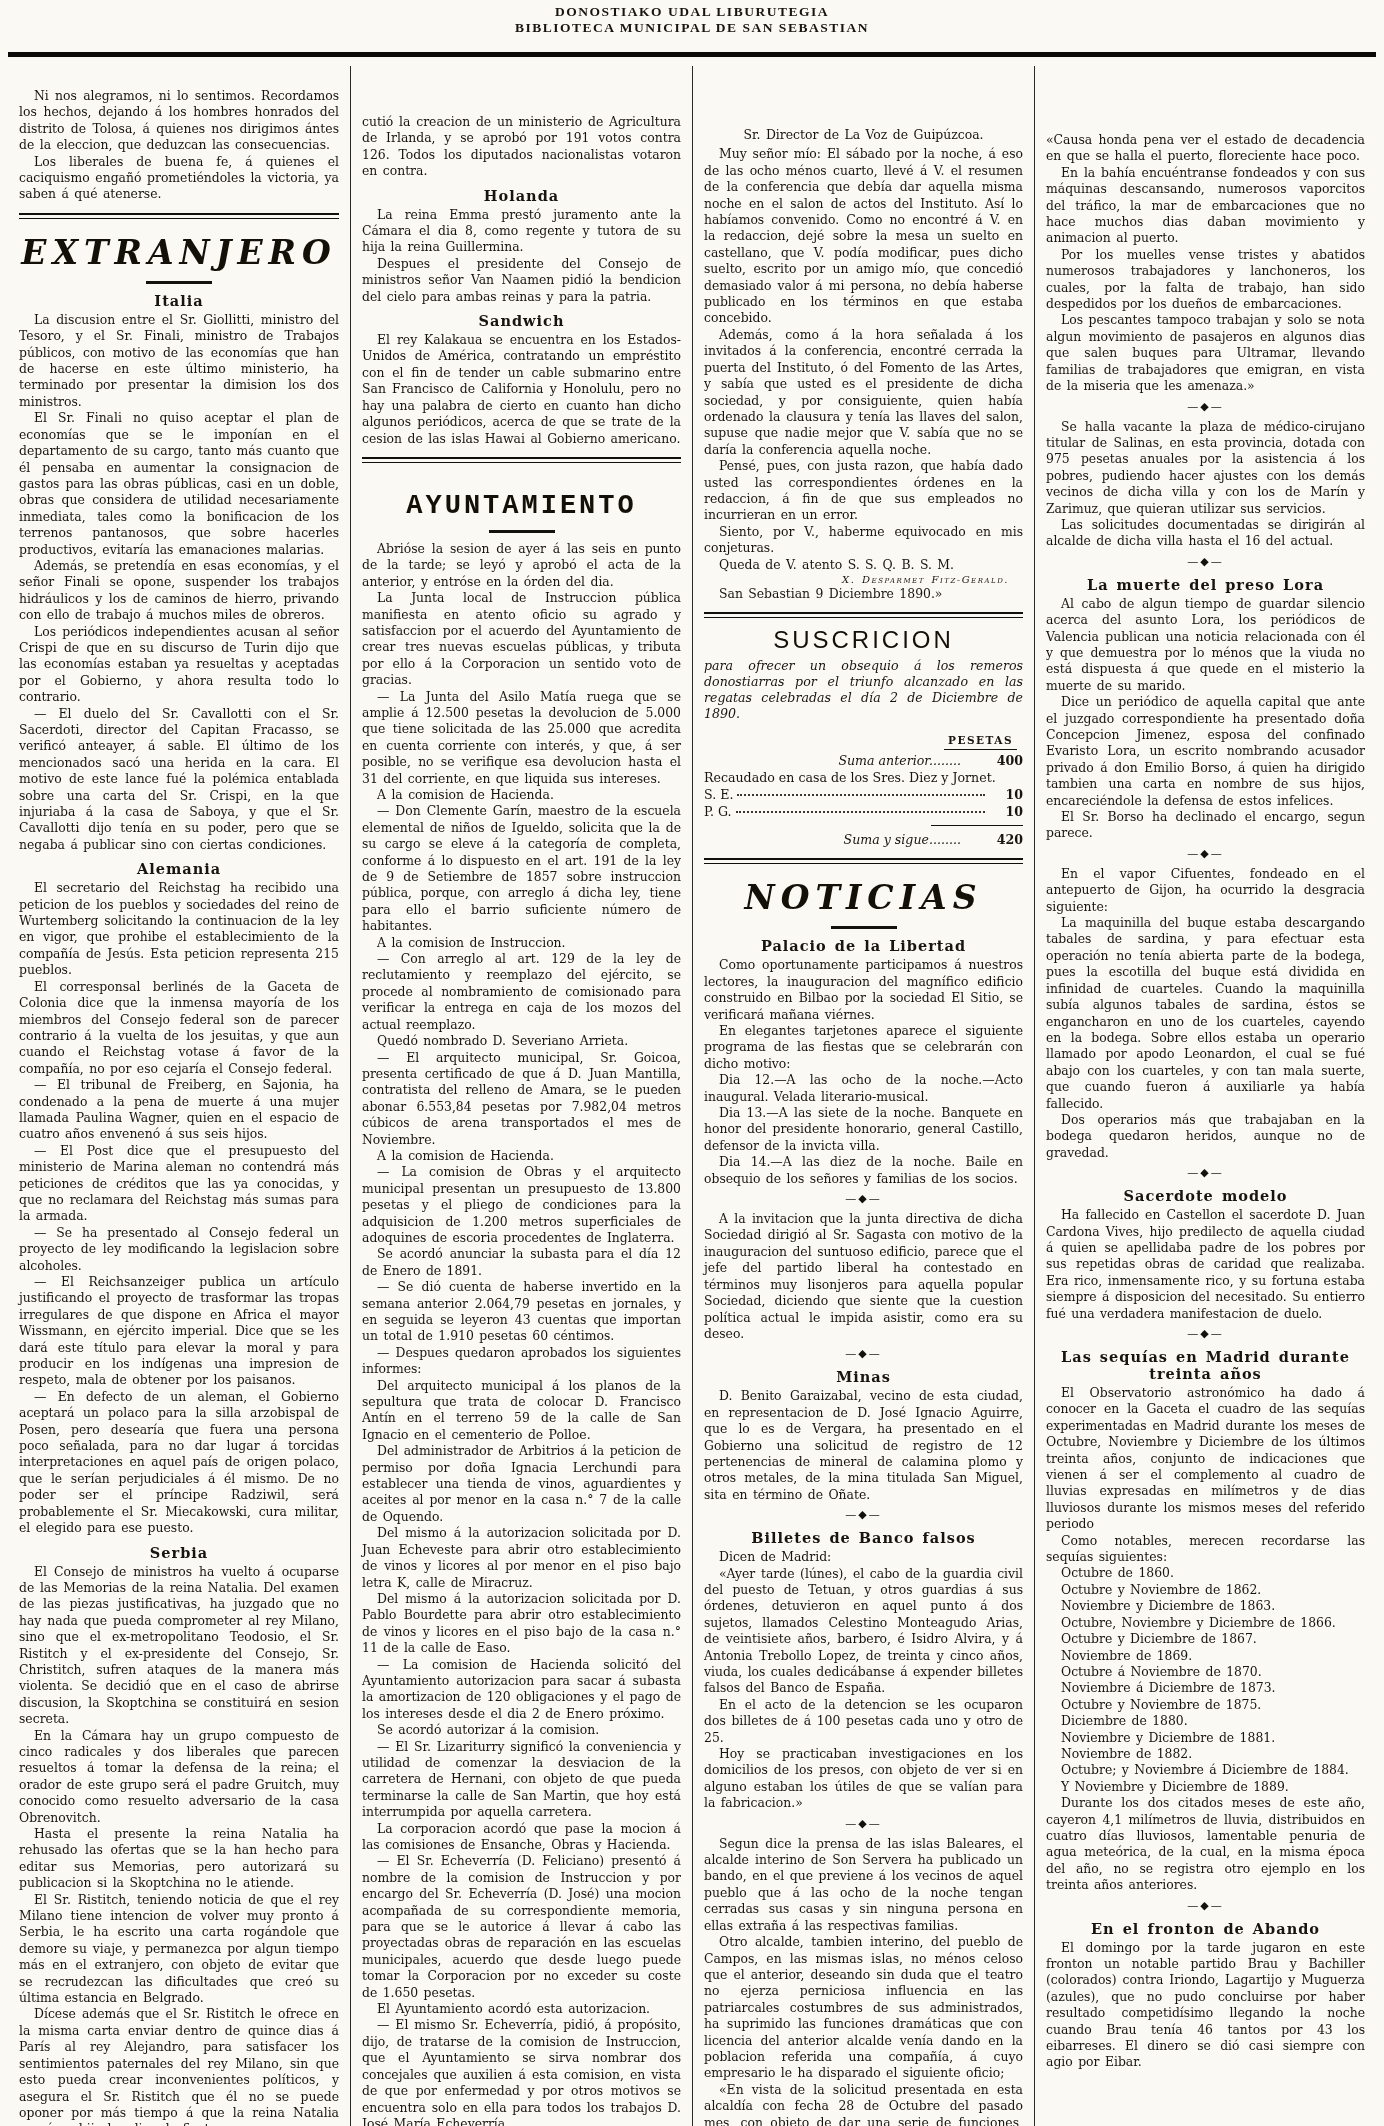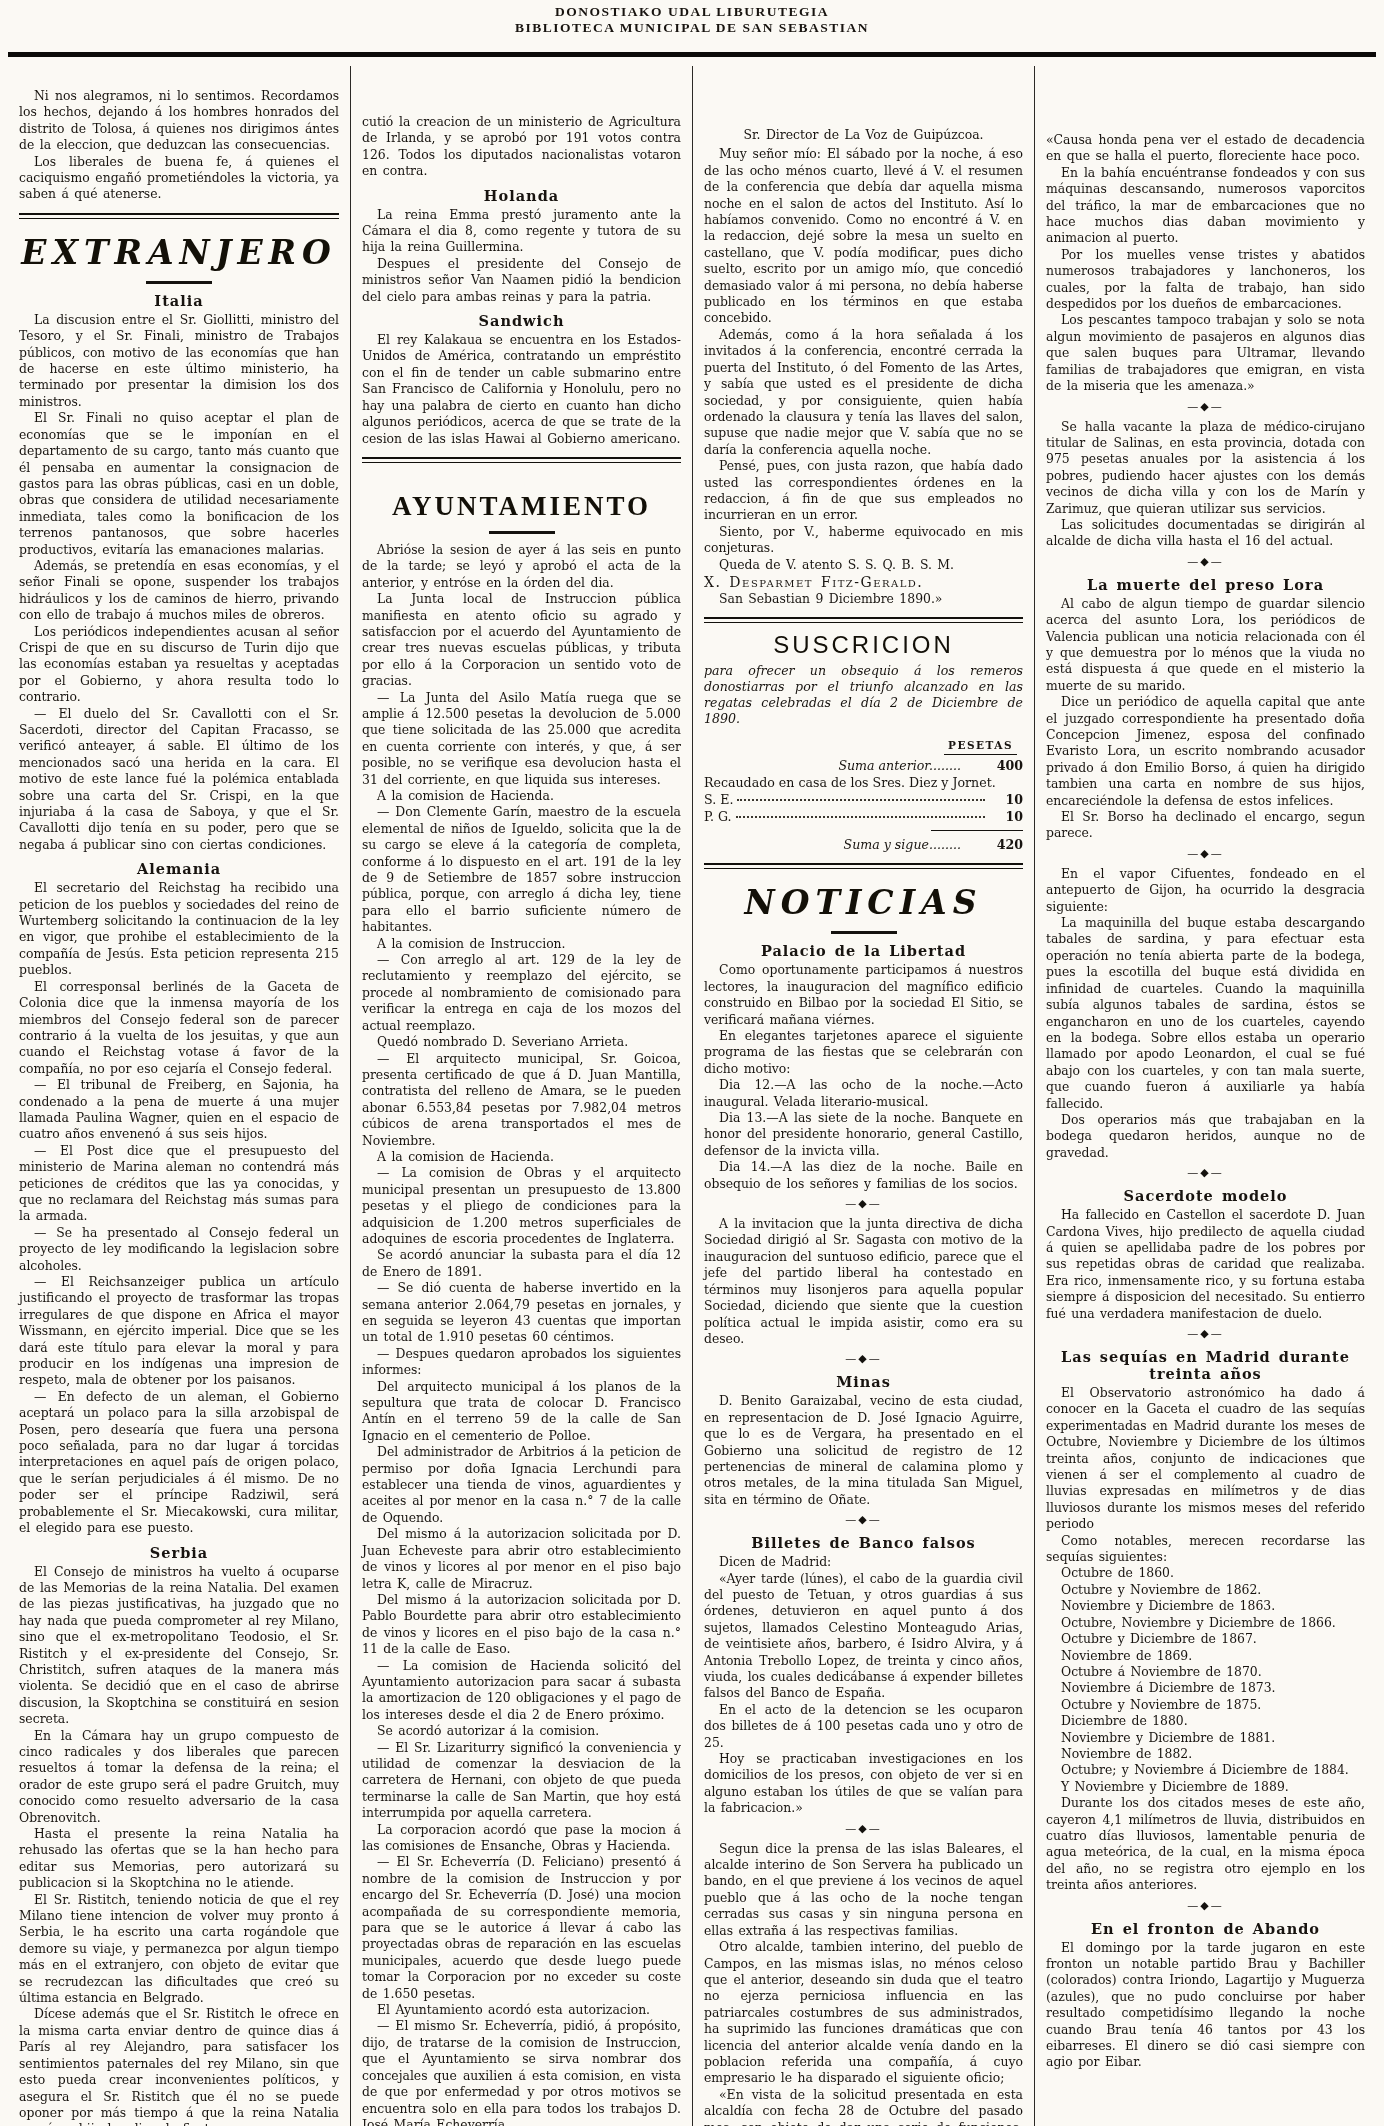--- a/index.html
+++ b/index.html
@@ -25,36 +25,36 @@
   .col:nth-child(3){ padding-top:58px; }
   .col:nth-child(4){ padding-top:66px; }
 
   .par{
     margin:0;font-size:12.4px;line-height:16.4px;text-align:justify;
     text-indent:15px;word-spacing:1.5px;
   }
   .par.noindent{ text-indent:0; }
   .par.ctr{ text-align:center;text-indent:0;margin:3px 0; }
   .sig{
-    margin:1px 0;font-size:14px;text-align:left;padding-right:14px;
-    font-variant:small-caps;letter-spacing:1.5px;word-spacing:2px;
+    margin:1px 0;font-size:10px;text-align:right;padding-right:14px;
+    font-variant:small-caps;letter-spacing:1.5px;word-spacing:2px;font-style:italic;
   }
   .subhead{
     margin:7px 0 3px 0;text-align:center;font-size:14.5px;font-weight:bold;
     letter-spacing:1px;word-spacing:2px;
   }
   .titlewrap{ margin:14px 0 8px 0;text-align:center; }
   .bigtitle{ margin:0;font-weight:bold;color:#131008; }
   .bigtitle.fancy{
     font-size:33px;font-style:italic;letter-spacing:6px;
     font-family:"DejaVu Serif",serif;
   }
   .bigtitle.plain{
     font-size:27px;letter-spacing:3px;
-    font-family:Liberation Serif, serif;
+    font-family:Liberation Mono, monospace;
     margin-top:28px;
   }
   .shortrule{ width:66px;height:3px;background:#14120e;margin:9px auto 2px auto; }
   .rule{
     margin:10px 0 8px 0;height:3px;
     border-top:2.5px solid #12100c;border-bottom:1.5px solid #12100c;
   }
   .orn{
     text-align:center;font-size:11px;line-height:14px;margin:5px 0;
     letter-spacing:2px;color:#14120e;

